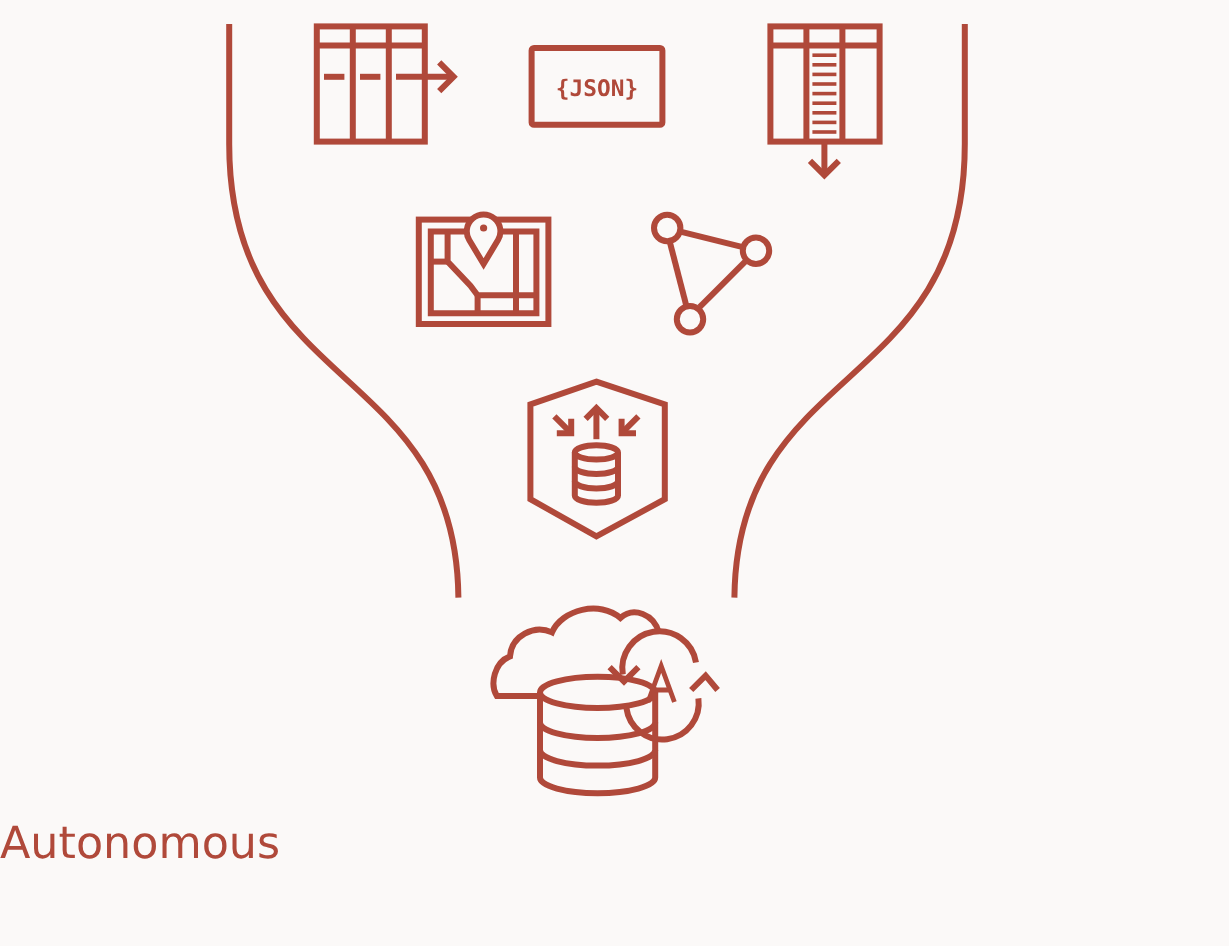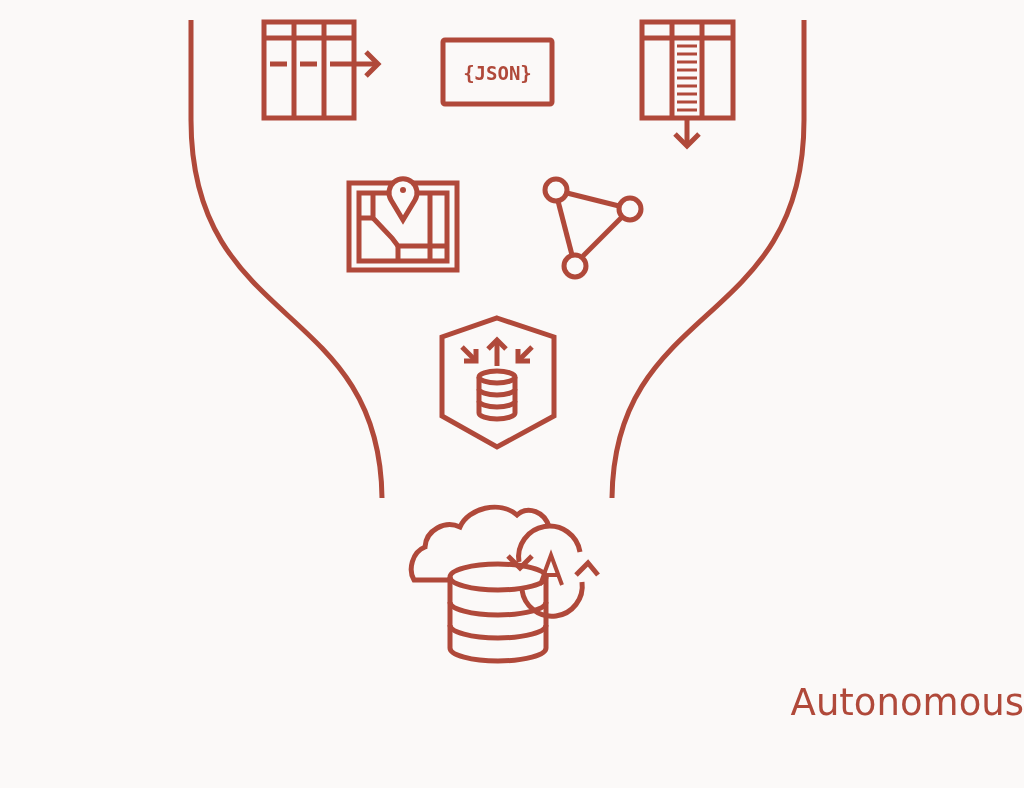--- a/index.html
+++ b/index.html
@@ -5,21 +5,21 @@
   html, body { margin: 0; padding: 0; }
   body {
     width: 1024px; height: 788px; overflow: hidden;
     background: #fbf9f8;
     font-family: "Liberation Sans", "DejaVu Sans", sans-serif;
   }
   .canvas { position: relative; width: 1024px; height: 568px; }
   svg.layer { position: absolute; left: 0; top: 0; }
   .label {
     position: absolute; left: 0; width: 1024px; top: 682px;
-    text-align: right; color: #b0493a;
+    text-align: left; color: #b0493a;
     font-size: 37px; line-height: 42px;
     font-family: "DejaVu Sans", sans-serif; font-weight: normal;
   }
   .label span { display: block; }
   .json-text {
     font-family: "DejaVu Sans Mono", monospace; font-weight: bold;
   }
 </style>
 </head>
 <body>

